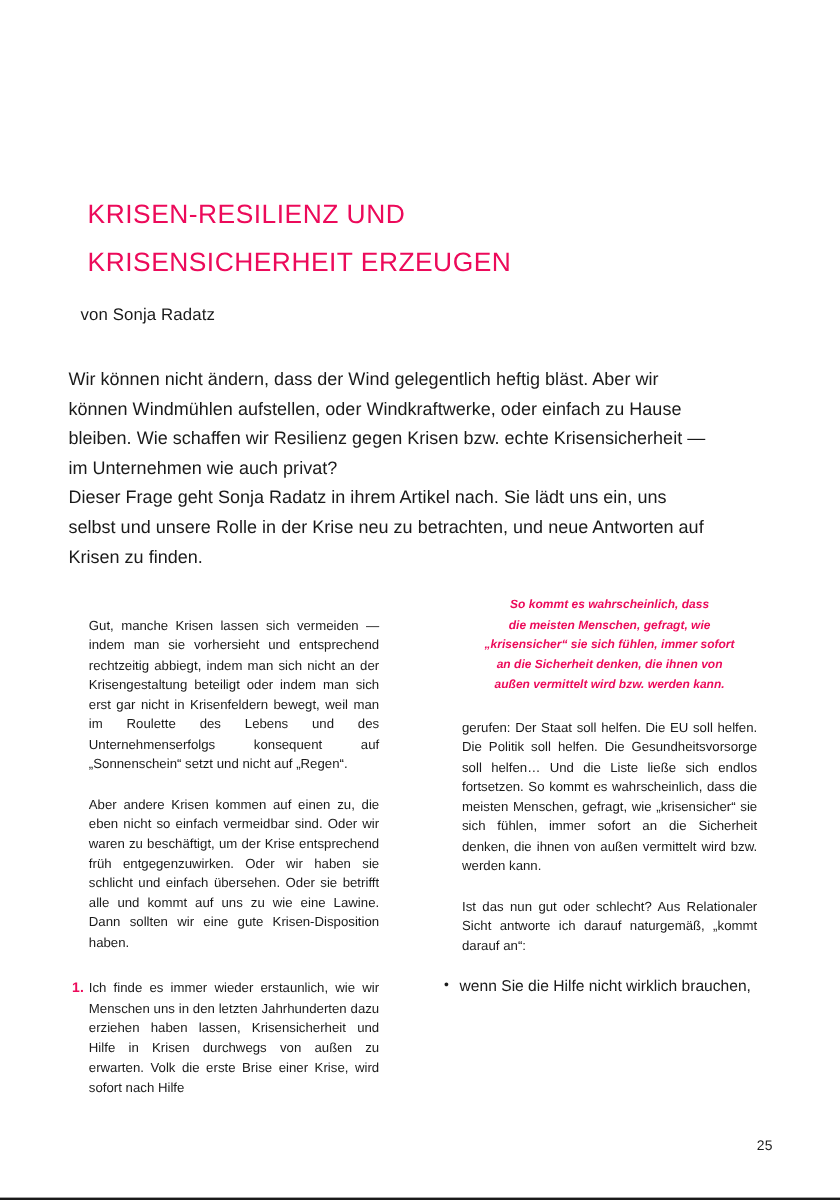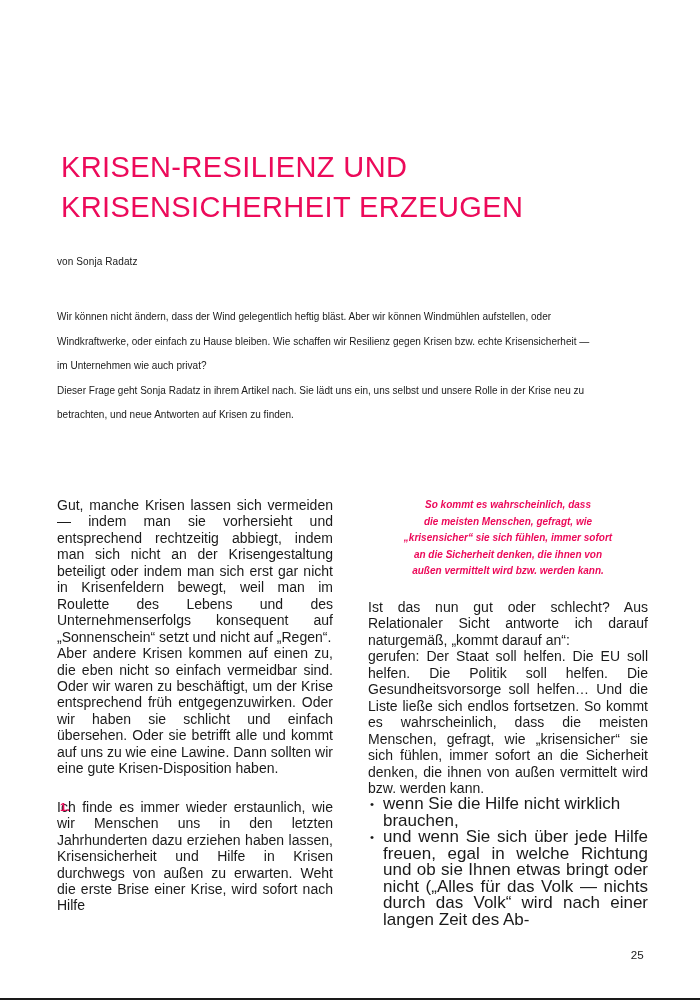--- a/index.html
+++ b/index.html
@@ -25,48 +25,48 @@
   }
 
   
   .title-block {
     position: absolute;
     left: 57px;
     top: 143px;
     width: 600px;
   }
   .doc-title {
-    margin: 4px;
-    font-size: 29px;
+    margin: 16px;
+    font-size: 22px;
     line-height: 40px;
     font-weight: 300;
     letter-spacing: 0.4px;
     color: #ec0a5a;
     font-family: "Liberation Sans", sans-serif;
     white-space: pre-line;
   }
   .byline {
     position: absolute;
-    left: 57px;
+    left: 67px;
     top: 253px;
-    font-size: 10px;
+    font-size: 14px;
     line-height: 18px;
     font-weight: 400;
     color: #1a1a1a;
     letter-spacing: 0.1px;
   }
 
   
   .lead {
     position: absolute;
     left: 57px;
     top: 305px;
     width: 540px;
     margin: 0;
-    font-size: 10px;
+    font-size: 15px;
     line-height: 24.6px;
     font-weight: 400;
     color: #1a1a1a;
     text-align: left;
     white-space: pre-line;
     letter-spacing: 0.02px;
   }
 
   
   .columns {
@@ -78,22 +78,22 @@
   }
   .col {
     position: absolute;
     top: 0;
     width: 276px;
   }
   .col-left  { left: 0; }
   .col-right { left: 311px; width: 280px; }
 
   .body-p {
-    margin: 0;
-    font-size: 14px;
+    margin: 17px;
+    font-size: 11px;
     line-height: 16.45px;
     text-align: justify;
     text-justify: inter-word;
     color: #1a1a1a;
     hyphens: none;
     letter-spacing: 0.01px;
   }
   .body-p + .body-p { margin-top: 0; }
 
   .section-heading {
@@ -130,21 +130,21 @@
   
   .bullets {
     margin: 0;
     padding: 0;
     list-style: none;
   }
   .bullets li {
     position: relative;
     padding-left: 15px;
     margin: 0;
-    font-size: 17px;
+    font-size: 13px;
     line-height: 16.45px;
     text-align: left;
     color: #1a1a1a;
   }
   .bullets li::before {
     content: "\2022";
     position: absolute;
     left: 2px;
     top: -0.5px;
     font-size: 11.5px;
@@ -181,36 +181,35 @@
   <div class="columns">
 
     <div class="col col-left">
       <p class="body-p">Gut, manche Krisen lassen sich vermeiden — indem man sie vorhersieht und entsprechend rechtzeitig abbiegt, indem man sich nicht an der Krisengestaltung beteiligt oder indem man sich erst gar nicht in Krisenfeldern bewegt, weil man im Roulette des Lebens und des Unternehmenserfolgs konsequent auf „Sonnenschein“ setzt und nicht auf „Regen“.</p>
       <p class="body-p">Aber andere Krisen kommen auf einen zu, die eben nicht so einfach vermeidbar sind. Oder wir waren zu beschäftigt, um der Krise entsprechend früh entgegenzuwirken. Oder wir haben sie schlicht und einfach übersehen. Oder sie betrifft alle und kommt auf uns zu wie eine Lawine. Dann sollten wir eine gute Krisen-Disposition haben.</p>
 
       <h2 class="section-heading">
         <span class="num">1.</span>
       </h2>
 
-      <p class="body-p">Ich finde es immer wieder erstaunlich, wie wir Menschen uns in den letzten Jahrhunderten dazu erziehen haben lassen, Krisensicherheit und Hilfe in Krisen durchwegs von außen zu erwarten. Weht die erste Brise einer Krise, wird sofort nach Hilfe</p>
+      <p class="body-p">Ich finde es immer wieder erstaunlich, wie wir Menschen uns in den letzten Jahrhunderten dazu erziehen haben lassen, Krisensicherheit und Hilfe in Krisen durchwegs von außen zu erwarten. Volk die erste Brise einer Krise, wird sofort nach Hilfe</p>
     </div>
 
     <div class="col col-right">
       <p class="pullquote">So kommt es wahrscheinlich, dass
 die meisten Menschen, gefragt, wie
 „krisensicher“ sie sich fühlen, immer sofort
 an die Sicherheit denken, die ihnen von
 außen vermittelt wird bzw. werden kann.</p>
 
+      <p class="body-p">gerufen: Der Staat soll helfen. Die EU soll helfen. Die Politik soll helfen. Die Gesundheitsvorsorge soll helfen… Und die Liste ließe sich endlos fortsetzen. So kommt es wahrscheinlich, dass die meisten Menschen, gefragt, wie „krisensicher“ sie sich fühlen, immer sofort an die Sicherheit denken, die ihnen von außen vermittelt wird bzw. werden kann.</p>
       <p class="body-p">Ist das nun gut oder schlecht? Aus Relationaler Sicht antworte ich darauf naturgemäß, „kommt darauf an“:</p>
-      <p class="body-p">gerufen: Der Staat soll helfen. Die EU soll helfen. Die Politik soll helfen. Die Gesundheitsvorsorge soll helfen… Und die Liste ließe sich endlos fortsetzen. So kommt es wahrscheinlich, dass die meisten Menschen, gefragt, wie „krisensicher“ sie sich fühlen, immer sofort an die Sicherheit denken, die ihnen von außen vermittelt wird bzw. werden kann.</p>
 
       <ul class="bullets">
         <li>wenn Sie die Hilfe nicht wirklich brauchen,</li>
-        <li class="wrap">und wenn Sie sich über jede Hilfe freuen, egal in welche Richtung und ob sie Ihnen etwas bringt oder nicht („Alles für das Volk — nichts durch das Volk“ wird nach einer langen Zeit des Ab-</li>
       </ul>
     </div>
 
   </div>
 
   <div class="folio">25</div>
 
 </div>
 
 </body></html>

